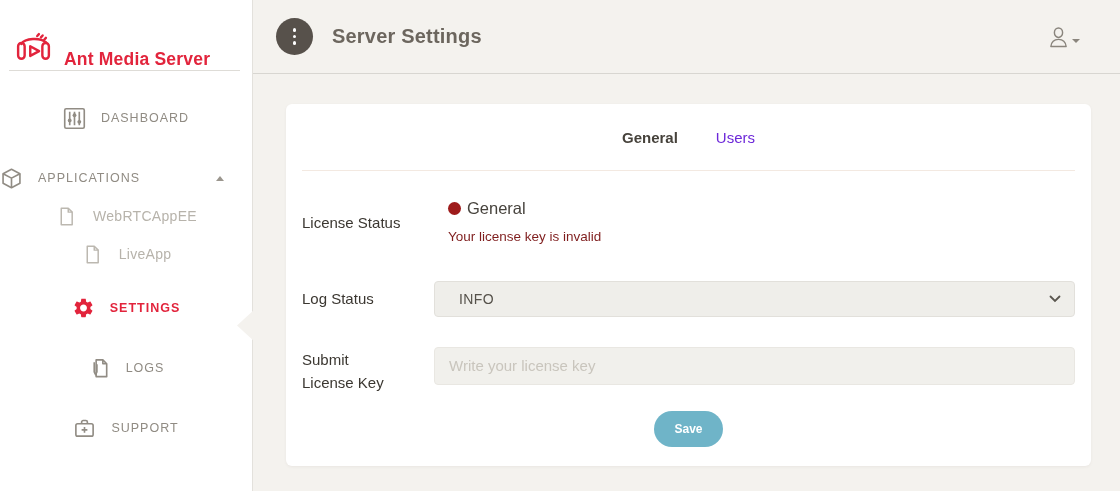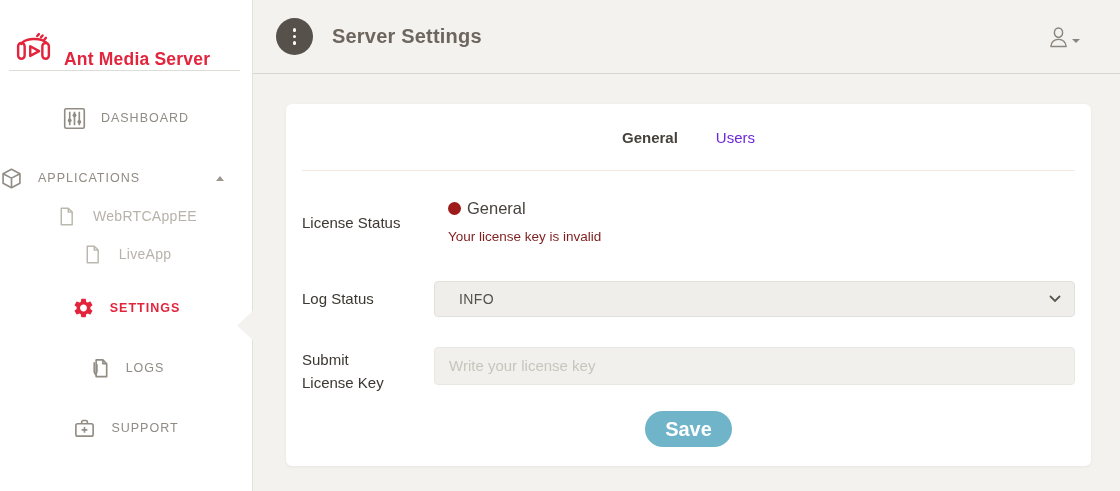--- a/index.html
+++ b/index.html
@@ -74,21 +74,21 @@
   .license-input::placeholder { color:#c9c5bd; }
 
   .row-log { margin-top:37px; align-items:center; }
   .select { position:relative; width:100%; height:36px; background:#efeeea; border:1px solid #e2e0db;
     border-radius:4px; display:flex; align-items:center; padding:0 34px 0 24px; cursor:pointer; }
   .select-value { font-size:14px; color:#55514a; letter-spacing:.4px; }
   .select-chevron { position:absolute; right:13px; top:13px; }
 
   .save-row { display:flex; justify-content:center; margin-top:17px; }
   .save-btn { min-width:67px; height:36px; padding:0 20px; border:none; border-radius:18px;
-    background:#6fb4c8; color:#ffffff; font-size:20px; font-weight:700; font-family:inherit; cursor:pointer; }
+    background:#6fb4c8; color:#ffffff; font-size:12px; font-weight:700; font-family:inherit; cursor:pointer; }
 
   svg { display:block; }
 </style>
 </head>
 <body>
 
 <div class="app">
 
   <aside class="sidebar">
     <div class="brand">

